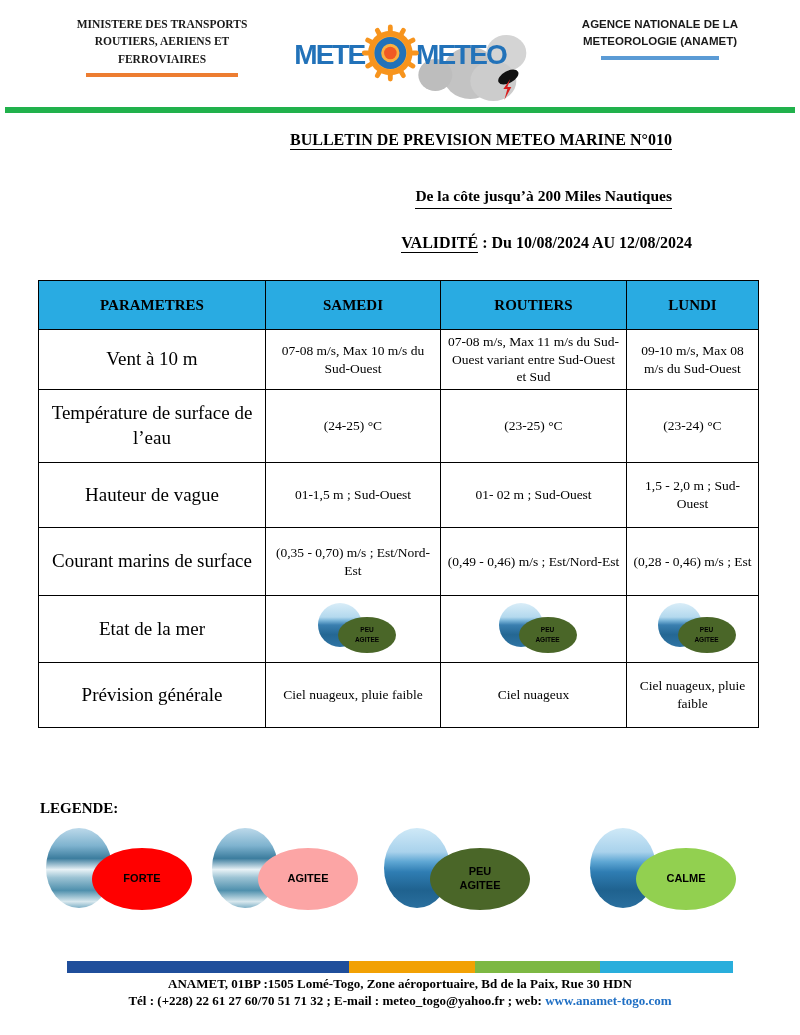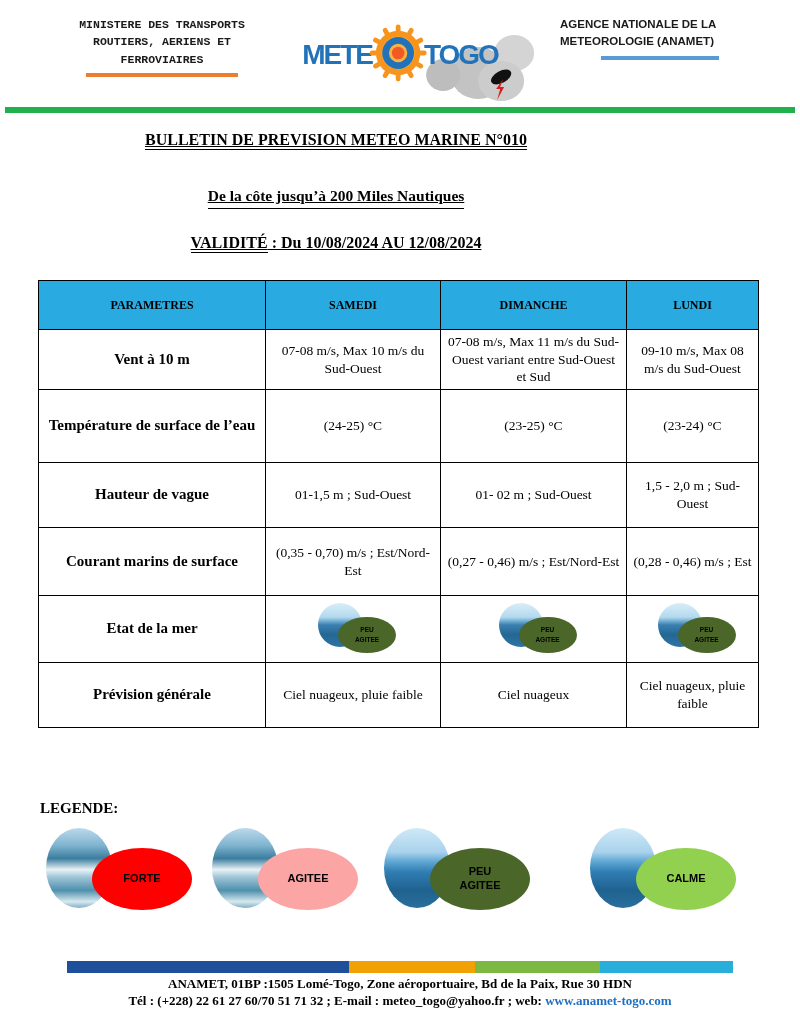--- a/index.html
+++ b/index.html
@@ -1,23 +1,23 @@
 <!DOCTYPE html>
 <html><head>
 <meta charset="utf-8">
 <style>
   html,body{margin:0;padding:0;background:#fff;}
   .page{position:relative;width:800px;height:1035px;background:#ffffff;overflow:hidden;
         font-family:"Liberation Serif",serif;color:#000;}
 
   
   .ministry{position:absolute;left:52px;top:16px;width:220px;text-align:center;
-            font-family:Liberation Mono, monospace;font-weight:bold;font-size:11.5px;line-height:1.5;color:#1a1a1a;}
+            font-family:Liberation Serif, serif;font-weight:bold;font-size:11.5px;line-height:1.5;color:#1a1a1a;}
   .ministry-underline{width:152px;height:4px;background:#ED7D31;margin:5px auto 0;}
-  .agency{position:absolute;right:40px;top:16px;width:200px;text-align:left;
+  .agency{position:absolute;right:40px;top:16px;width:200px;text-align:center;
           font-family:"Liberation Sans",sans-serif;font-weight:bold;font-size:11.5px;line-height:1.5;color:#1a1a1a;}
   .agency-underline{width:118px;height:4px;background:#5B9BD5;margin:5px auto 0;}
 
   .logo{position:absolute;left:50%;top:16px;transform:translateX(-50%);
         display:flex;align-items:center;height:78px;
         font-family:"Liberation Sans",sans-serif;font-weight:bold;}
   .logo-text{font-size:28px;letter-spacing:-2px;color:#2272B9;z-index:2;}
   .logo-sun{margin:0 -3px;z-index:2;}
   .logo-togo{position:relative;z-index:1;}
   .logo-togo .cloud{position:absolute;border-radius:50%;z-index:0;}
@@ -26,35 +26,35 @@
   .c3{width:34px;height:32px;background:#BDBDBD;left:2px;top:20px;}
   .c4{width:46px;height:40px;background:#CCCCCC;left:54px;top:22px;}
   .logo-togo .t{position:relative;z-index:2;}
   .blob{position:absolute;width:22px;height:12px;background:#111;border-radius:50%;
         transform:rotate(-28deg);right:-14px;top:32px;z-index:3;}
   .bolt{position:absolute;right:-8px;top:40px;z-index:3;}
 
   .green-bar{position:absolute;left:5px;right:5px;top:107px;height:6px;background:#21B14C;}
 
   
-  .title{position:absolute;left:0;width:672px;text-align:center;font-weight:bold;text-decoration:underline;}
+  .title{position:absolute;left:0;width:672px;text-align:right;font-weight:bold;}
   .title-1{top:131px;font-size:16px;}
   .title-1 span{border-bottom:1.5px solid #000;padding-bottom:1px;}
   .title-2{top:187px;font-size:15.5px;}
   .title-2 span{border-bottom:1.5px solid #000;padding-bottom:4px;}
-  .title-3{top:234px;font-size:16px;}
+  .title-3{top:234px;font-size:16px;padding-left:20px;}
   .title-3 .u{border-bottom:1.5px solid #000;padding-bottom:1px;}
 
   
   table.forecast{position:absolute;left:38px;top:280px;width:720px;border-collapse:collapse;
                  table-layout:fixed;}
   table.forecast th,table.forecast td{border:1.6px solid #000;text-align:center;vertical-align:middle;
                  padding:2px 6px;}
-  table.forecast th{background:#29ABE2;height:44px;font-size:12px;margin-top:41px;}
-  td.param{font-weight:bold;font-size:15px;line-height:1.3;}
+  table.forecast th{background:#29ABE2;height:44px;font-size:15px;margin-top:41px;}
+  td.param{font-weight:normal;font-size:19px;line-height:1.3;}
   td.val{font-size:13.5px;line-height:1.3;}
   .col-p{width:227px;}.col-s{width:175px;}.col-d{width:186px;}.col-l{width:132px;}
   tr.r-vent td{height:55px;}
   tr.r-temp td{height:68px;}
   tr.r-vague td{height:60px;}
   tr.r-courant td{height:63px;}
   tr.r-visib td{height:56px;}
   tr.r-etat td{height:62px;}
   tr.r-prev td{height:60px;}
 
@@ -127,21 +127,21 @@
         <circle cx="30" cy="30" r="17" fill="#FBB040"></circle>
         <circle cx="30" cy="30" r="13" fill="none" stroke="#2272B9" stroke-width="7"></circle>
         <circle cx="30" cy="30" r="6.5" fill="#F15A24"></circle>
       </svg>
     </span>
     <span class="logo-togo">
       <span class="cloud c1"></span>
       <span class="cloud c2"></span>
       <span class="cloud c3"></span>
       <span class="cloud c4"></span>
-      <span class="logo-text t">TOGO</span>
+      <span class="logo-text t">METEO</span>
       <span class="blob"></span>
       <span class="bolt">
         <svg width="12" height="22" viewBox="0 0 12 22">
           <polygon points="9,0 2,10 6,10 3,21 10,8 6,8" fill="#D81F1F"></polygon>
         </svg>
       </span>
     </span>
   </div>
 
   <div class="agency">
@@ -166,21 +166,21 @@
     <colgroup>
         <col class="col-p">
         <col class="col-s">
         <col class="col-d">
         <col class="col-l">
       </colgroup>
     <thead>
       <tr>
         <th>PARAMETRES</th>
         <th>SAMEDI</th>
-        <th>DIMANCHE</th>
+        <th>ROUTIERS</th>
         <th>LUNDI</th>
       </tr>
     </thead>
     <tbody>
       <tr class="r-vent">
         <td class="param">Vent à 10 m</td>
         <td class="val">07-08 m/s, Max 10  m/s du  Sud-Ouest</td>
         <td class="val">07-08 m/s, Max 11 m/s du Sud-Ouest  variant entre Sud-Ouest et Sud</td>
         <td class="val">09-10 m/s, Max 08 m/s   du  Sud-Ouest</td>
       </tr>
@@ -192,21 +192,21 @@
       </tr>
       <tr class="r-vague">
         <td class="param">Hauteur de vague</td>
         <td class="val">01-1,5 m ;  Sud-Ouest</td>
         <td class="val">01- 02 m ;  Sud-Ouest</td>
         <td class="val">1,5 - 2,0  m ;  Sud-Ouest</td>
       </tr>
       <tr class="r-courant">
         <td class="param">Courant marins de surface</td>
         <td class="val">(0,35 - 0,70) m/s ; Est/Nord-Est</td>
-        <td class="val">(0,27 - 0,46) m/s ; Est/Nord-Est</td>
+        <td class="val">(0,49 - 0,46) m/s ; Est/Nord-Est</td>
         <td class="val">(0,28 - 0,46) m/s ; Est</td>
       </tr>
       <tr class="r-etat">
         <td class="param">Etat de la mer</td>
         <td>
           <div class="sea-icon">
             <span class="sea-photo-sm"></span>
             <span class="state-sm">
                 <span>PEU AGITEE</span>
               </span>

